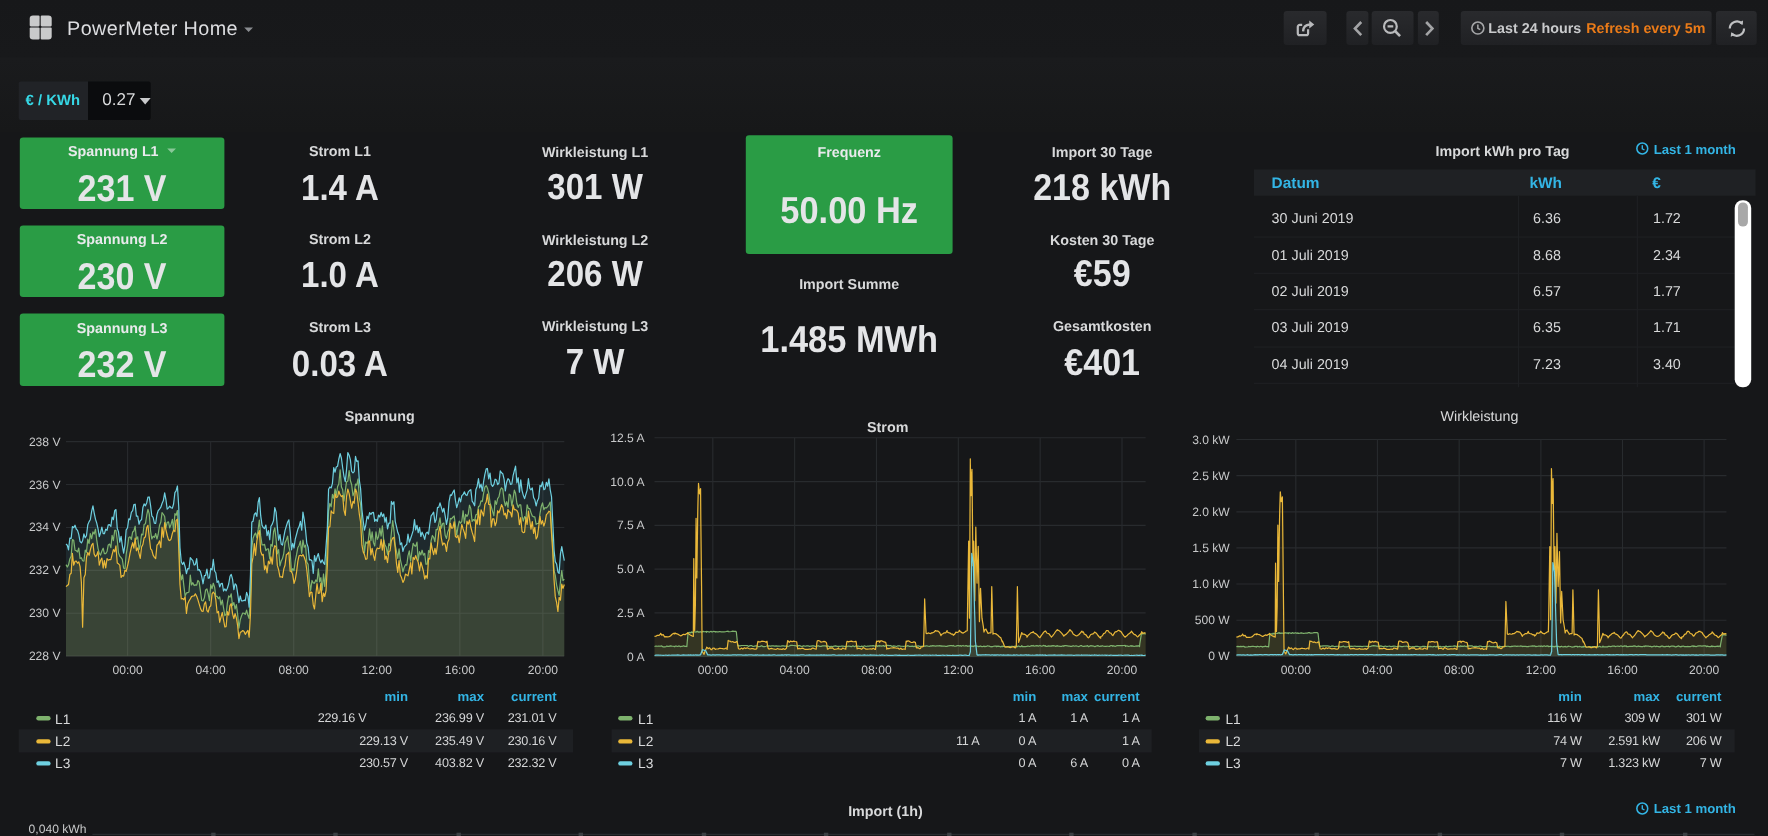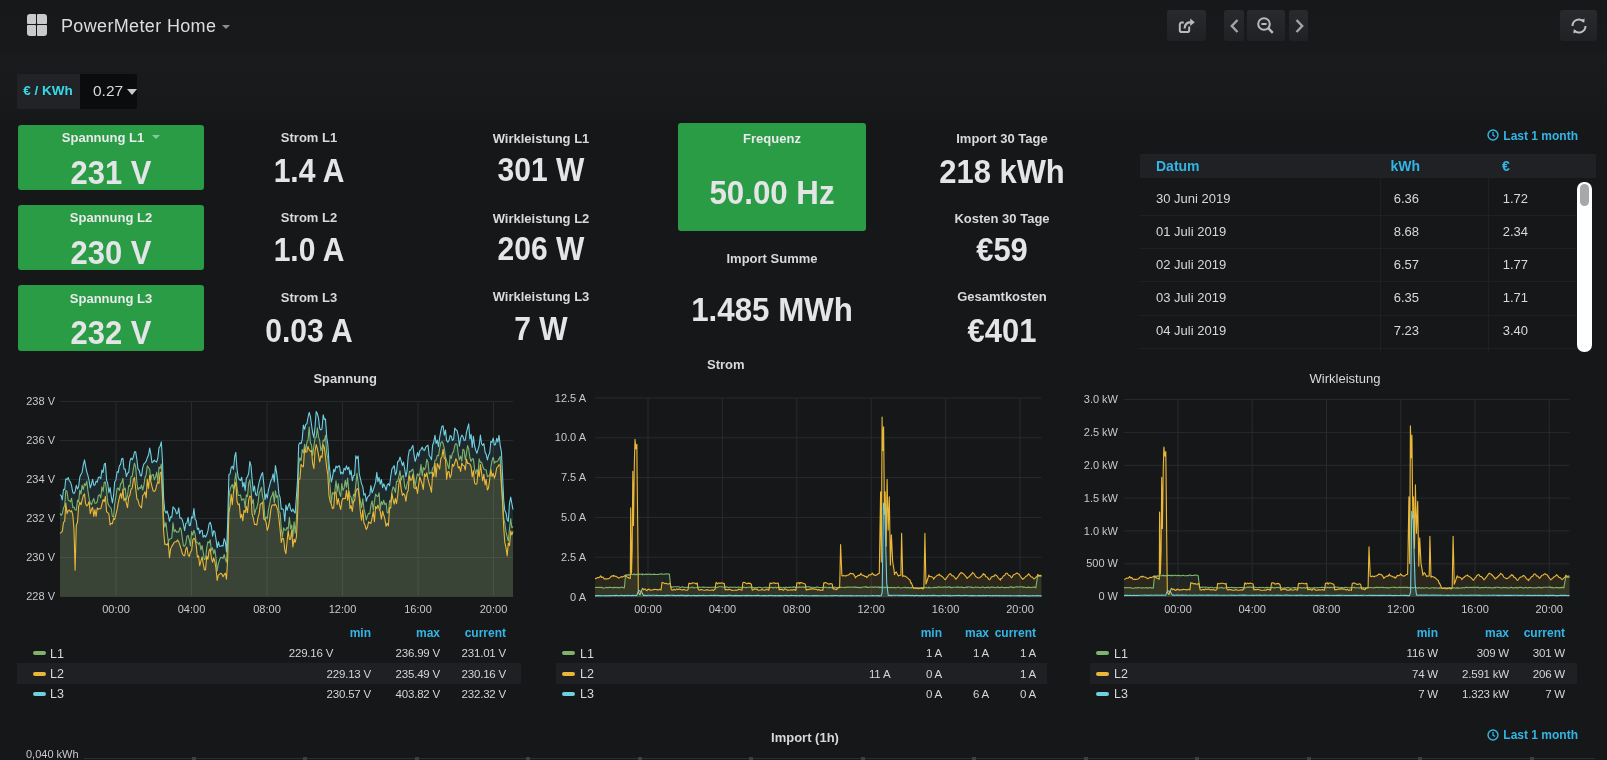--- a/index.html
+++ b/index.html
@@ -33,20 +33,28 @@
       <svg width="22" height="21" viewBox="0 0 22 21" style="position:absolute;left:8px;top:5px">
         <circle cx="9" cy="9" r="5.8" stroke="#b9babc" stroke-width="2" fill="none"></circle>
         <line x1="6.4" y1="9" x2="11.6" y2="9" stroke="#b9babc" stroke-width="2"></line>
         <line x1="13.2" y1="13.2" x2="17.8" y2="17.8" stroke="#b9babc" stroke-width="2.4"></line>
       </svg>
     </div>
 <div class="navbtn" style="left:1288.5px;top:10px;width:19px;height:31px">
       <svg width="9" height="14" viewBox="0 0 9 14" style="position:absolute;left:6px;top:9px">
         <path d="M1.5 1 L7.2 7 L1.5 13" stroke="#a3a4a6" stroke-width="2.4" fill="none"></path>
       </svg>
+    </div>
+<div class="navbtn" style="left:1328px;top:10px;width:228px;height:31px">
+      <svg width="13" height="13" viewBox="0 0 15 15" style="position:absolute;left:9px;top:9px">
+        <circle cx="7.5" cy="7.5" r="6.3" stroke="#a5a6a8" stroke-width="1.7" fill="none"></circle>
+        <path d="M7.5 3.8 V7.8 L10 9.2" stroke="#a5a6a8" stroke-width="1.6" fill="none"></path>
+      </svg>
+      <span style="position:absolute;left:25px;top:7.5px;font-size:13px;font-weight:700;color:#c9cacc;white-space:nowrap">Last 24 hours</span>
+      <span style="position:absolute;left:114px;top:7.5px;font-size:13px;font-weight:700;color:#eb7b18;white-space:nowrap">Refresh every 5m</span>
     </div>
 <div class="navbtn" style="left:1560px;top:10px;width:37px;height:31px">
       <svg width="18" height="18" viewBox="0 0 18 18" style="position:absolute;left:10px;top:7px">
         <path d="M15.5 9 a6.5 6.5 0 0 1 -11.3 4.4" stroke="#bfc0c2" stroke-width="2" fill="none"></path>
         <path d="M2.5 9 a6.5 6.5 0 0 1 11.3 -4.4" stroke="#bfc0c2" stroke-width="2" fill="none"></path>
         <path d="M14.6 1.6 l-0.4 4.1 -3.6 -2.2 z" fill="#bfc0c2"></path>
         <path d="M3.4 16.4 l0.4 -4.1 3.6 2.2 z" fill="#bfc0c2"></path>
       </svg>
     </div>
 <div style="position:absolute;left:17px;top:74px;width:63px;height:35px;background:#212327;border-radius:2px 0 0 2px"></div>
@@ -79,20 +87,21 @@
 <div style="position:absolute;left:431px;top:288.4px;width:220px;text-align:center;font-size:13px;font-weight:700;color:#d8d9da;line-height:18px;white-space:nowrap">Wirkleistung L3</div>
 <div style="position:absolute;left:411px;top:306.2px;width:260px;transform:scaleX(0.91);text-align:center;font-size:33px;font-weight:700;color:#e4e5e7;line-height:46px;white-space:nowrap">7 W</div>
 <div style="position:absolute;left:892px;top:130.2px;width:220px;text-align:center;font-size:13px;font-weight:700;color:#d8d9da;line-height:18px;white-space:nowrap">Import 30 Tage</div>
 <div style="position:absolute;left:872px;top:146.5px;width:260px;transform:scaleX(0.91);text-align:center;font-size:34px;font-weight:700;color:#e4e5e7;line-height:48px;white-space:nowrap">218 kWh</div>
 <div style="position:absolute;left:892px;top:209.5px;width:220px;text-align:center;font-size:13px;font-weight:700;color:#d8d9da;line-height:18px;white-space:nowrap">Kosten 30 Tage</div>
 <div style="position:absolute;left:872px;top:224.9px;width:260px;transform:scaleX(0.91);text-align:center;font-size:34px;font-weight:700;color:#e4e5e7;line-height:48px;white-space:nowrap">€59</div>
 <div style="position:absolute;left:892px;top:288.4px;width:220px;text-align:center;font-size:13px;font-weight:700;color:#d8d9da;line-height:18px;white-space:nowrap">Gesamtkosten</div>
 <div style="position:absolute;left:872px;top:305.5px;width:260px;transform:scaleX(0.91);text-align:center;font-size:34px;font-weight:700;color:#e4e5e7;line-height:48px;white-space:nowrap">€401</div>
 <div style="position:absolute;left:662px;top:249.9px;width:220px;text-align:center;font-size:13px;font-weight:700;color:#d8d9da;line-height:18px;white-space:nowrap">Import Summe</div>
 <div style="position:absolute;left:632px;top:284.9px;width:280px;transform:scaleX(0.92);text-align:center;font-size:34px;font-weight:700;color:#e4e5e7;line-height:48px;white-space:nowrap">1.485 MWh</div>
+<div style="position:absolute;left:1216px;top:129.1px;width:300px;text-align:center;font-size:13px;font-weight:700;color:#d8d9da;line-height:18px;white-space:nowrap">Import kWh pro Tag</div>
 <div style="position:absolute;left:1418px;top:127.6px;width:160px;text-align:right;font-size:12px;font-weight:700;color:#33b5e5;line-height:17px;white-space:nowrap"><svg width="12" height="12" viewBox="0 0 15 15" style="vertical-align:-1.5px;margin-right:4px">
         <circle cx="7.5" cy="7.5" r="6.2" stroke="#33b5e5" stroke-width="1.8" fill="none"></circle>
         <path d="M7.5 3.8 V7.8 L10 9.2" stroke="#33b5e5" stroke-width="1.6" fill="none"></path>
       </svg>Last 1 month</div>
 <div style="position:absolute;left:1140px;top:154px;width:456px;height:24px;background:#1f2124"></div>
 <div style="position:absolute;left:1156px;top:156.2px;font-size:14px;font-weight:700;color:#33b5e5;line-height:20px;white-space:nowrap">Datum</div>
 <div style="position:absolute;left:1290px;top:156.2px;width:130px;text-align:right;font-size:14px;font-weight:700;color:#33b5e5;line-height:20px;white-space:nowrap">kWh</div>
 <div style="position:absolute;left:1502px;top:156.2px;font-size:14px;font-weight:700;color:#33b5e5;line-height:20px;white-space:nowrap">€</div>
 <div style="position:absolute;left:1156px;top:189.9px;font-size:13px;font-weight:400;color:#d8d9da;line-height:18px;white-space:nowrap">30 Juni 2019</div>
 <div style="position:absolute;left:1289px;top:189.9px;width:130px;text-align:right;font-size:13px;font-weight:400;color:#d8d9da;line-height:18px;white-space:nowrap">6.36</div>
@@ -210,21 +219,21 @@
       <line x1="479.2" y1="34.6" x2="479.2" y2="231.6" stroke="#282b2e" stroke-width="1"></line>
       <text x="479.2" y="248" text-anchor="middle" font-size="11" fill="#c8c9ca">20:00</text>
       <polygon points="54.0,231.6 54.0,222.9 55.3,222.6 56.6,222.8 57.9,222.6 59.3,222.8 59.6,222.7 60.6,222.6 61.9,223.3 63.2,223.2 64.5,223.1 65.1,222.6 65.8,222.9 67.1,222.9 68.5,222.5 69.8,222.7 71.1,222.8 72.4,223.2 72.6,222.7 73.7,222.7 75.0,223.0 76.3,222.5 77.7,223.2 78.1,222.8 79.0,222.9 80.3,222.4 81.6,222.9 82.9,222.8 83.3,223.1 83.7,218.8 84.2,213.8 84.4,211.4 85.5,211.1 86.9,211.5 87.4,210.6 88.2,211.4 88.9,210.8 89.3,210.6 89.5,210.5 89.6,210.6 90.4,210.7 90.8,210.7 91.1,210.7 91.7,210.9 92.1,210.5 92.4,210.2 93.0,210.4 93.2,210.2 93.4,210.9 93.9,210.6 94.7,210.9 94.8,210.6 95.8,210.5 96.1,210.7 96.7,210.9 97.3,210.8 97.4,210.3 97.6,210.4 98.7,210.3 98.9,210.4 100.0,210.5 100.4,210.4 101.3,211.0 101.3,210.3 102.3,210.3 102.6,210.4 103.9,210.8 105.3,210.1 106.0,210.7 106.6,210.6 107.9,210.2 109.2,210.8 109.7,210.3 110.5,210.8 111.8,210.6 113.1,210.3 114.5,210.7 115.8,210.7 117.1,210.6 118.4,210.6 119.7,210.1 119.9,210.2 120.8,210.1 121.0,210.6 122.3,210.5 123.7,210.4 125.0,210.0 126.3,210.2 127.6,210.2 128.2,210.7 128.9,216.8 129.2,218.9 129.5,222.1 130.1,222.7 130.2,222.3 131.5,222.4 132.8,222.1 134.2,222.2 135.5,222.1 136.8,222.2 138.1,222.3 139.4,223.0 140.7,222.2 142.0,222.3 143.4,222.9 144.7,222.7 146.0,222.5 146.8,222.5 147.3,222.4 147.7,223.1 148.6,223.0 149.9,222.9 151.2,222.3 152.6,223.1 153.9,223.1 155.2,222.8 156.1,222.5 156.5,222.3 157.0,222.9 157.8,222.4 159.1,222.6 160.4,222.5 161.8,222.4 163.1,222.7 164.4,222.5 165.7,222.6 167.0,222.7 168.3,222.8 169.6,222.5 171.0,222.5 172.3,222.6 173.6,222.6 173.7,222.5 174.7,222.9 174.9,222.9 176.2,222.6 177.5,222.1 178.8,222.0 180.2,222.1 181.5,222.3 182.8,222.6 183.0,222.4 183.9,222.9 184.1,222.3 185.4,222.2 186.7,222.7 188.0,222.8 189.4,222.3 190.7,222.8 192.0,222.5 193.3,222.4 194.6,222.9 195.9,222.6 197.2,222.4 198.6,222.5 199.9,223.0 200.6,222.9 201.2,222.4 201.6,222.8 202.5,222.3 203.8,222.9 205.1,222.9 206.4,222.5 207.8,222.5 209.1,222.4 209.9,223.1 210.4,222.5 210.9,222.7 211.7,222.7 213.0,223.2 214.3,222.9 215.6,223.1 217.0,222.6 218.3,222.5 219.6,222.9 220.9,223.0 221.1,223.0 222.2,223.0 223.5,222.6 224.8,222.6 226.2,222.9 227.5,223.1 227.6,223.0 228.5,223.0 228.8,222.8 230.1,222.6 231.4,222.9 232.7,223.1 234.0,222.5 235.4,223.2 236.7,222.4 236.8,222.9 237.8,222.6 238.0,222.9 239.3,222.6 240.6,223.2 241.9,222.7 243.2,223.1 244.6,222.4 245.9,223.0 247.2,222.6 248.5,222.7 249.8,222.5 251.1,222.4 252.4,222.2 253.8,222.6 254.5,222.9 255.1,222.5 255.4,222.2 256.4,222.9 257.7,222.1 258.2,222.8 259.0,222.4 260.3,222.6 261.6,222.2 263.0,222.9 263.8,222.2 264.3,222.6 264.7,222.1 265.6,222.1 266.9,222.2 268.2,222.1 269.5,222.9 270.8,222.5 272.2,222.6 273.5,222.9 274.8,222.4 276.1,222.4 277.4,222.8 278.7,222.8 280.0,222.9 281.3,222.6 281.4,222.8 282.3,222.8 282.7,222.7 284.0,222.3 285.3,222.9 286.6,222.8 287.9,222.7 289.2,223.1 290.5,222.6 290.7,223.0 291.6,222.9 291.9,222.9 293.2,222.4 294.5,222.9 295.3,222.9 295.8,222.9 297.1,222.7 298.1,222.4 298.4,222.7 299.0,222.7 299.7,222.7 300.3,222.5 301.1,222.5 302.4,222.8 303.7,222.9 304.6,222.4 305.0,222.7 306.3,222.3 307.6,222.4 308.9,222.6 310.2,222.4 310.3,222.5 311.6,222.4 312.9,222.2 313.9,222.8 314.2,222.5 315.5,222.7 316.8,222.6 318.1,222.9 319.4,222.9 319.5,222.7 320.8,222.5 322.1,222.3 323.4,222.2 324.7,222.4 325.0,222.1 326.0,222.8 327.3,222.7 328.7,222.3 330.0,222.4 330.6,222.6 331.3,222.2 332.4,222.8 332.6,222.6 333.9,222.1 334.3,222.4 335.2,222.6 336.5,222.2 337.6,222.4 337.9,222.9 338.9,222.7 339.2,222.4 339.5,222.6 339.7,222.7 340.4,222.4 340.5,222.4 340.6,222.5 341.2,222.6 341.7,222.9 341.8,222.8 341.9,222.6 342.8,223.0 343.1,222.7 343.2,223.0 343.6,222.9 344.4,222.4 344.5,222.2 345.1,222.6 345.4,222.7 345.7,222.5 346.5,222.7 347.1,222.7 347.7,223.1 348.4,222.9 348.8,223.0 349.7,222.5 349.7,222.7 351.0,223.1 352.3,222.9 352.9,222.6 353.6,223.1 354.7,223.0 354.9,222.9 356.3,222.4 356.6,222.5 357.6,222.7 358.9,223.2 359.2,223.3 359.9,223.1 360.2,223.0 361.0,223.1 361.5,222.7 362.8,222.7 364.0,222.6 364.1,223.2 365.5,222.7 366.8,222.9 367.7,223.0 368.1,223.4 369.4,222.6 369.6,223.2 370.7,222.8 371.4,222.9 372.0,223.0 373.3,223.2 374.7,223.1 376.0,222.9 377.0,223.3 377.3,222.9 378.6,222.9 379.9,223.1 381.2,222.7 382.2,223.0 382.5,222.9 383.1,223.1 383.9,222.6 384.2,222.6 385.2,223.1 386.5,223.2 387.2,222.3 387.8,223.1 389.1,223.1 390.4,223.0 391.7,223.0 391.8,222.6 393.1,222.7 394.4,222.9 395.7,222.3 397.0,222.4 397.4,222.2 398.3,222.8 399.6,222.5 400.9,222.4 402.3,222.7 403.0,222.3 403.6,222.1 404.9,222.8 406.2,222.4 406.7,222.1 407.5,222.4 408.5,222.2 408.8,222.9 410.1,222.9 411.5,222.5 412.8,222.6 414.1,222.5 414.1,222.7 415.4,222.2 416.7,222.4 418.0,222.9 419.3,222.2 419.7,222.6 420.7,222.7 422.0,222.9 423.3,222.9 424.6,222.3 425.2,222.9 425.9,222.2 427.2,222.3 428.5,222.4 429.8,222.7 430.8,222.6 431.2,223.0 432.5,222.9 433.8,222.3 435.1,222.8 436.4,222.4 436.4,222.5 437.7,222.8 439.0,223.1 440.4,222.4 441.7,222.3 442.0,222.8 443.0,222.9 443.8,223.0 444.3,222.6 445.6,222.7 446.9,222.4 447.5,223.1 448.2,222.8 449.6,222.3 450.9,222.4 452.2,222.6 453.1,223.1 453.5,223.0 454.8,222.6 456.1,222.2 457.4,223.0 458.7,222.6 458.8,222.8 460.1,222.3 461.4,222.8 462.7,222.8 464.0,222.9 464.2,222.7 465.3,222.8 466.6,222.9 468.0,222.3 469.3,222.2 469.8,222.8 470.6,222.4 471.9,222.9 473.2,222.3 474.5,222.2 475.4,222.2 475.8,222.2 477.2,222.3 478.5,222.2 479.8,222.1 480.9,222.1 481.1,222.8 482.4,222.4 483.7,222.9 485.0,222.8 486.4,222.2 486.5,222.8 487.7,222.5 489.0,222.9 490.3,222.6 491.6,222.4 492.1,222.8 492.9,222.3 493.9,223.0 494.2,220.6 495.6,213.2 495.8,211.9 496.9,212.3 498.2,212.0 499.5,212.6 499.5,231.6" fill="#7eb26d" fill-opacity="0.1" stroke="none"></polygon>
       <polygon points="54.0,231.6 54.0,214.2 55.3,214.0 56.6,213.1 57.9,213.3 59.3,212.2 59.6,211.4 60.6,213.0 61.9,212.6 63.2,214.5 64.5,214.3 65.1,214.4 65.8,214.4 67.1,214.3 68.5,213.8 69.8,212.4 71.1,211.4 72.4,212.0 72.6,211.1 73.7,211.8 75.0,212.0 76.3,212.8 77.7,213.6 78.1,213.6 79.0,213.0 80.3,212.2 81.6,212.6 82.9,211.8 83.3,211.7 83.7,211.4 84.2,210.9 84.4,211.5 85.5,212.2 86.9,213.2 87.4,213.2 88.2,213.9 88.9,213.5 89.3,214.2 89.5,160.5 89.6,147.0 90.4,209.1 90.8,196.3 91.1,186.3 91.7,112.3 92.1,141.9 92.4,163.6 93.0,121.7 93.2,107.8 93.4,98.8 93.9,82.1 94.7,90.2 94.8,91.1 95.8,86.6 96.1,112.8 96.7,171.2 97.3,226.7 97.4,227.5 97.6,227.5 98.7,229.3 98.9,229.5 100.0,226.3 100.4,225.6 101.3,223.8 101.3,223.3 102.3,224.1 102.6,224.8 103.9,224.0 105.3,225.4 106.0,225.5 106.6,224.5 107.9,224.1 109.2,225.3 109.7,224.9 110.5,224.9 111.8,224.9 113.1,224.3 114.5,224.5 115.8,224.6 117.1,225.0 118.4,224.3 119.7,224.0 119.9,225.2 120.8,217.6 121.0,217.9 122.3,218.1 123.7,218.9 125.0,218.6 126.3,219.3 127.6,219.2 128.2,218.6 128.9,218.6 129.2,219.7 129.5,221.3 130.1,224.5 130.2,224.8 131.5,225.1 132.8,224.2 134.2,225.0 135.5,223.9 136.8,224.6 138.1,223.9 139.4,224.5 140.7,224.9 142.0,224.6 143.4,224.7 144.7,225.1 146.0,225.1 146.8,224.6 147.3,220.7 147.7,218.3 148.6,218.8 149.9,218.8 151.2,218.2 152.6,218.3 153.9,218.5 155.2,219.1 156.1,218.3 156.5,222.0 157.0,224.3 157.8,225.0 159.1,224.6 160.4,224.5 161.8,224.9 163.1,225.2 164.4,225.2 165.7,224.5 167.0,225.1 168.3,225.2 169.6,225.2 171.0,224.7 172.3,225.3 173.6,224.3 173.7,224.3 174.7,218.5 174.9,217.7 176.2,219.1 177.5,218.1 178.8,218.7 180.2,218.1 181.5,218.5 182.8,218.7 183.0,218.9 183.9,224.9 184.1,224.8 185.4,224.5 186.7,224.8 188.0,224.2 189.4,224.7 190.7,225.3 192.0,225.3 193.3,225.3 194.6,225.0 195.9,225.3 197.2,224.1 198.6,224.5 199.9,224.9 200.6,225.1 201.2,220.3 201.6,218.1 202.5,217.7 203.8,218.0 205.1,219.1 206.4,218.7 207.8,218.4 209.1,218.8 209.9,219.5 210.4,221.5 210.9,225.1 211.7,224.9 213.0,224.0 214.3,224.2 215.6,224.0 217.0,225.3 218.3,225.1 219.6,225.0 220.9,224.0 221.1,224.8 222.2,225.0 223.5,225.2 224.8,224.1 226.2,224.8 227.5,225.2 227.6,224.5 228.5,218.6 228.8,218.3 230.1,218.8 231.4,218.3 232.7,218.2 234.0,218.7 235.4,218.6 236.7,218.4 236.8,218.5 237.8,224.9 238.0,224.5 239.3,224.3 240.6,224.5 241.9,225.3 243.2,223.8 244.6,224.3 245.9,225.2 247.2,225.1 248.5,224.9 249.8,224.8 251.1,225.0 252.4,224.4 253.8,225.3 254.5,225.3 255.1,220.6 255.4,218.2 256.4,218.3 257.7,217.9 258.2,219.2 259.0,218.0 260.3,218.0 261.6,218.6 263.0,219.0 263.8,219.3 264.3,221.4 264.7,225.0 265.6,224.5 266.9,224.6 268.2,224.1 269.5,224.1 270.8,223.8 272.2,223.9 273.5,224.3 274.8,224.1 276.1,225.1 277.4,224.3 278.7,225.4 280.0,225.0 281.3,224.7 281.4,225.4 282.3,218.2 282.7,218.6 284.0,217.8 285.3,218.4 286.6,219.2 287.9,219.4 289.2,218.8 290.5,219.3 290.7,219.4 291.6,223.8 291.9,224.0 293.2,223.8 294.5,224.7 295.3,224.5 295.8,223.1 297.1,223.1 298.1,222.7 298.4,208.3 299.0,181.8 299.7,198.1 300.3,211.3 301.1,211.7 302.4,211.1 303.7,211.6 304.6,211.6 305.0,211.0 306.3,211.0 307.6,210.3 308.9,209.0 310.2,209.6 310.3,209.3 311.6,209.7 312.9,211.3 313.9,213.5 314.2,212.5 315.5,211.9 316.8,211.0 318.1,211.1 319.4,209.0 319.5,210.3 320.8,210.9 322.1,211.2 323.4,212.1 324.7,212.0 325.0,213.2 326.0,212.5 327.3,210.4 328.7,210.7 330.0,210.1 330.6,208.8 331.3,209.8 332.4,210.7 332.6,210.7 333.9,211.3 334.3,211.0 335.2,210.4 336.5,209.5 337.6,209.3 337.9,195.7 338.9,131.9 339.2,153.2 339.5,181.8 339.7,198.4 340.4,60.9 340.5,63.8 340.6,68.9 341.2,92.6 341.7,75.7 341.8,73.2 341.9,70.0 342.8,153.1 343.1,145.0 343.2,142.5 343.6,131.9 344.4,179.2 344.5,183.3 345.1,145.2 345.4,119.8 345.7,133.4 346.5,168.2 347.1,153.6 347.7,136.4 348.4,178.0 348.8,201.3 349.7,173.2 349.7,172.7 351.0,198.4 352.3,205.9 352.9,210.4 353.6,208.3 354.7,207.8 354.9,208.6 356.3,210.8 356.6,211.6 357.6,211.1 358.9,211.0 359.2,210.9 359.9,171.2 360.2,181.8 361.0,212.3 361.5,211.4 362.8,211.7 364.0,212.0 364.1,212.3 365.5,213.1 366.8,214.4 367.7,215.1 368.1,215.2 369.4,218.8 369.6,218.1 370.7,220.7 371.4,222.6 372.0,223.4 373.3,223.2 374.7,222.9 376.0,223.7 377.0,223.8 377.3,223.6 378.6,223.3 379.9,222.9 381.2,224.0 382.2,222.6 382.5,203.7 383.1,171.2 383.9,203.6 384.2,219.3 385.2,216.9 386.5,212.9 387.2,210.7 387.8,212.2 389.1,212.1 390.4,212.7 391.7,213.8 391.8,214.8 393.1,213.0 394.4,212.0 395.7,210.8 397.0,210.6 397.4,209.9 398.3,211.1 399.6,211.7 400.9,212.6 402.3,214.1 403.0,215.0 403.6,215.1 404.9,213.2 406.2,211.8 406.7,210.7 407.5,210.1 408.5,209.4 408.8,209.5 410.1,211.4 411.5,211.6 412.8,213.1 414.1,214.8 414.1,214.6 415.4,213.3 416.7,211.6 418.0,209.7 419.3,208.2 419.7,208.8 420.7,208.9 422.0,210.0 423.3,211.3 424.6,212.8 425.2,214.0 425.9,213.2 427.2,212.3 428.5,211.0 429.8,209.7 430.8,208.2 431.2,208.9 432.5,209.7 433.8,212.1 435.1,212.9 436.4,213.6 436.4,213.6 437.7,213.4 439.0,212.4 440.4,211.0 441.7,209.5 442.0,210.4 443.0,210.2 443.8,212.2 444.3,212.2 445.6,213.0 446.9,214.9 447.5,215.4 448.2,214.8 449.6,212.8 450.9,212.0 452.2,211.8 453.1,210.5 453.5,210.5 454.8,211.3 456.1,213.1 457.4,214.6 458.7,215.6 458.8,214.2 460.1,213.7 461.4,211.7 462.7,211.2 464.0,209.0 464.2,209.0 465.3,209.0 466.6,210.9 468.0,211.2 469.3,213.1 469.8,213.3 470.6,212.1 471.9,210.3 473.2,210.0 474.5,208.9 475.4,208.9 475.8,209.3 477.2,209.9 478.5,211.9 479.8,213.6 480.9,214.8 481.1,214.4 482.4,213.5 483.7,212.1 485.0,211.4 486.4,210.2 486.5,209.5 487.7,210.9 489.0,212.4 490.3,212.7 491.6,214.1 492.1,214.6 492.9,214.0 493.9,212.9 494.2,212.8 495.6,211.4 495.8,210.1 496.9,211.5 498.2,211.0 499.5,211.2 499.5,231.6" fill="#eab839" fill-opacity="0.1" stroke="none"></polygon>
       <polygon points="54.0,231.6 54.0,230.6 55.3,230.4 56.6,230.3 57.9,230.4 59.3,230.5 59.6,230.4 60.6,230.4 61.9,230.5 63.2,230.4 64.5,230.2 65.1,230.5 65.8,230.5 67.1,230.4 68.5,230.5 69.8,230.3 71.1,230.2 72.4,230.3 72.6,230.2 73.7,230.3 75.0,230.1 76.3,230.2 77.7,230.4 78.1,230.4 79.0,230.2 80.3,230.1 81.6,230.2 82.9,230.3 83.3,230.3 83.7,230.3 84.2,230.3 84.4,230.1 85.5,230.2 86.9,230.1 87.4,230.3 88.2,230.2 88.9,230.2 89.3,230.2 89.5,230.1 89.6,230.2 90.4,230.3 90.8,230.3 91.1,230.1 91.7,230.0 92.1,230.3 92.4,230.2 93.0,230.2 93.2,230.1 93.4,230.2 93.9,230.3 94.7,230.2 94.8,230.2 95.8,230.1 96.1,229.4 96.7,227.8 97.3,226.7 97.4,226.4 97.6,225.8 98.7,226.1 98.9,226.2 100.0,226.4 100.4,226.5 101.3,228.3 101.3,228.3 102.3,230.1 102.6,230.1 103.9,230.1 105.3,230.3 106.0,230.3 106.6,230.1 107.9,230.1 109.2,230.3 109.7,230.2 110.5,230.0 111.8,230.1 113.1,230.1 114.5,230.3 115.8,230.0 117.1,230.3 118.4,230.2 119.7,230.3 119.9,230.2 120.8,230.0 121.0,230.3 122.3,230.2 123.7,230.3 125.0,230.1 126.3,230.2 127.6,230.2 128.2,230.2 128.9,230.1 129.2,230.0 129.5,230.1 130.1,230.0 130.2,230.0 131.5,230.2 132.8,230.0 134.2,230.3 135.5,230.2 136.8,230.0 138.1,230.4 139.4,230.0 140.7,230.2 142.0,230.1 143.4,230.3 144.7,230.3 146.0,230.1 146.8,230.3 147.3,230.1 147.7,230.2 148.6,230.3 149.9,230.3 151.2,230.3 152.6,230.2 153.9,230.4 155.2,230.2 156.1,230.3 156.5,230.3 157.0,230.3 157.8,230.2 159.1,230.2 160.4,230.3 161.8,230.1 163.1,230.2 164.4,230.4 165.7,230.2 167.0,230.2 168.3,230.2 169.6,230.1 171.0,230.3 172.3,230.1 173.6,230.1 173.7,230.4 174.7,230.1 174.9,230.1 176.2,230.2 177.5,230.2 178.8,230.3 180.2,230.3 181.5,230.2 182.8,230.4 183.0,230.2 183.9,230.4 184.1,230.2 185.4,230.3 186.7,230.1 188.0,230.2 189.4,230.1 190.7,230.4 192.0,230.2 193.3,230.3 194.6,230.1 195.9,230.3 197.2,230.3 198.6,230.3 199.9,230.2 200.6,230.4 201.2,230.1 201.6,230.3 202.5,230.2 203.8,230.3 205.1,230.2 206.4,230.4 207.8,230.1 209.1,230.3 209.9,230.4 210.4,230.2 210.9,230.4 211.7,230.3 213.0,230.2 214.3,230.3 215.6,230.1 217.0,230.1 218.3,230.3 219.6,230.4 220.9,230.2 221.1,230.3 222.2,230.3 223.5,230.3 224.8,230.3 226.2,230.4 227.5,230.2 227.6,230.4 228.5,230.2 228.8,230.2 230.1,230.1 231.4,230.4 232.7,230.2 234.0,230.3 235.4,230.5 236.7,230.3 236.8,230.2 237.8,230.5 238.0,230.3 239.3,230.3 240.6,230.3 241.9,230.4 243.2,230.2 244.6,230.2 245.9,230.5 247.2,230.2 248.5,230.4 249.8,230.2 251.1,230.2 252.4,230.2 253.8,230.3 254.5,230.5 255.1,230.2 255.4,230.5 256.4,230.4 257.7,230.4 258.2,230.2 259.0,230.5 260.3,230.2 261.6,230.3 263.0,230.5 263.8,230.4 264.3,230.3 264.7,230.3 265.6,230.5 266.9,230.4 268.2,230.4 269.5,230.4 270.8,230.4 272.2,230.3 273.5,230.3 274.8,230.5 276.1,230.3 277.4,230.5 278.7,230.4 280.0,230.5 281.3,230.4 281.4,230.5 282.3,230.4 282.7,230.5 284.0,230.2 285.3,230.4 286.6,230.4 287.9,230.4 289.2,230.5 290.5,230.4 290.7,230.5 291.6,230.3 291.9,230.4 293.2,230.2 294.5,230.2 295.3,230.2 295.8,230.3 297.1,230.5 298.1,230.4 298.4,230.4 299.0,230.3 299.7,230.2 300.3,230.4 301.1,230.3 302.4,230.4 303.7,230.3 304.6,230.5 305.0,230.4 306.3,230.3 307.6,230.5 308.9,230.4 310.2,230.4 310.3,230.6 311.6,230.4 312.9,230.4 313.9,230.4 314.2,230.4 315.5,230.3 316.8,230.5 318.1,230.4 319.4,230.3 319.5,230.4 320.8,230.4 322.1,230.5 323.4,230.6 324.7,230.4 325.0,230.5 326.0,230.4 327.3,230.5 328.7,230.5 330.0,230.5 330.6,230.4 331.3,230.3 332.4,230.3 332.6,230.5 333.9,230.4 334.3,230.4 335.2,230.3 336.5,230.4 337.6,230.6 337.9,230.6 338.9,230.6 339.2,230.4 339.5,230.6 339.7,230.0 340.4,227.7 340.5,227.4 340.6,227.3 341.2,186.8 341.7,146.4 341.8,146.8 341.9,147.4 342.8,152.9 343.1,154.5 343.2,155.0 343.6,167.7 344.4,197.0 344.5,199.5 345.1,218.6 345.4,221.5 345.7,223.9 346.5,230.0 347.1,230.3 347.7,230.1 348.4,230.2 348.8,230.2 349.7,230.1 349.7,230.3 351.0,230.1 352.3,230.1 352.9,230.2 353.6,230.1 354.7,230.0 354.9,230.1 356.3,230.1 356.6,230.1 357.6,230.1 358.9,230.3 359.2,230.2 359.9,230.2 360.2,230.1 361.0,230.1 361.5,230.3 362.8,230.0 364.0,230.3 364.1,230.1 365.5,230.1 366.8,230.3 367.7,230.1 368.1,230.2 369.4,230.2 369.6,230.4 370.7,230.1 371.4,230.3 372.0,230.3 373.3,230.3 374.7,230.2 376.0,230.3 377.0,230.4 377.3,230.3 378.6,230.4 379.9,230.2 381.2,230.3 382.2,230.2 382.5,230.1 383.1,230.3 383.9,230.3 384.2,230.4 385.2,230.3 386.5,230.2 387.2,230.3 387.8,230.3 389.1,230.3 390.4,230.1 391.7,230.1 391.8,230.4 393.1,230.2 394.4,230.3 395.7,230.4 397.0,230.2 397.4,230.3 398.3,230.4 399.6,230.2 400.9,230.1 402.3,230.3 403.0,230.3 403.6,230.1 404.9,230.3 406.2,230.1 406.7,230.4 407.5,230.3 408.5,230.1 408.8,230.4 410.1,230.4 411.5,230.2 412.8,230.2 414.1,230.2 414.1,230.3 415.4,230.3 416.7,230.2 418.0,230.2 419.3,230.4 419.7,230.3 420.7,230.2 422.0,230.2 423.3,230.1 424.6,230.2 425.2,230.2 425.9,230.2 427.2,230.4 428.5,230.3 429.8,230.4 430.8,230.4 431.2,230.3 432.5,230.3 433.8,230.4 435.1,230.4 436.4,230.3 436.4,230.4 437.7,230.3 439.0,230.4 440.4,230.4 441.7,230.2 442.0,230.4 443.0,230.3 443.8,230.3 444.3,230.4 445.6,230.2 446.9,230.3 447.5,230.4 448.2,230.2 449.6,230.5 450.9,230.3 452.2,230.4 453.1,230.2 453.5,230.2 454.8,230.3 456.1,230.5 457.4,230.3 458.7,230.4 458.8,230.5 460.1,230.3 461.4,230.5 462.7,230.3 464.0,230.5 464.2,230.4 465.3,230.4 466.6,230.5 468.0,230.3 469.3,230.4 469.8,230.4 470.6,230.5 471.9,230.4 473.2,230.5 474.5,230.5 475.4,230.2 475.8,230.4 477.2,230.4 478.5,230.6 479.8,230.4 480.9,230.3 481.1,230.4 482.4,230.3 483.7,230.4 485.0,230.5 486.4,230.6 486.5,230.5 487.7,230.6 489.0,230.5 490.3,230.4 491.6,230.3 492.1,230.4 492.9,230.4 493.9,230.5 494.2,230.3 495.6,230.4 495.8,230.3 496.9,230.5 498.2,230.6 499.5,230.3 499.5,231.6" fill="#6ed0e0" fill-opacity="0.1" stroke="none"></polygon>
       <polyline points="54.0,222.9 55.3,222.6 56.6,222.8 57.9,222.6 59.3,222.8 59.6,222.7 60.6,222.6 61.9,223.3 63.2,223.2 64.5,223.1 65.1,222.6 65.8,222.9 67.1,222.9 68.5,222.5 69.8,222.7 71.1,222.8 72.4,223.2 72.6,222.7 73.7,222.7 75.0,223.0 76.3,222.5 77.7,223.2 78.1,222.8 79.0,222.9 80.3,222.4 81.6,222.9 82.9,222.8 83.3,223.1 83.7,218.8 84.2,213.8 84.4,211.4 85.5,211.1 86.9,211.5 87.4,210.6 88.2,211.4 88.9,210.8 89.3,210.6 89.5,210.5 89.6,210.6 90.4,210.7 90.8,210.7 91.1,210.7 91.7,210.9 92.1,210.5 92.4,210.2 93.0,210.4 93.2,210.2 93.4,210.9 93.9,210.6 94.7,210.9 94.8,210.6 95.8,210.5 96.1,210.7 96.7,210.9 97.3,210.8 97.4,210.3 97.6,210.4 98.7,210.3 98.9,210.4 100.0,210.5 100.4,210.4 101.3,211.0 101.3,210.3 102.3,210.3 102.6,210.4 103.9,210.8 105.3,210.1 106.0,210.7 106.6,210.6 107.9,210.2 109.2,210.8 109.7,210.3 110.5,210.8 111.8,210.6 113.1,210.3 114.5,210.7 115.8,210.7 117.1,210.6 118.4,210.6 119.7,210.1 119.9,210.2 120.8,210.1 121.0,210.6 122.3,210.5 123.7,210.4 125.0,210.0 126.3,210.2 127.6,210.2 128.2,210.7 128.9,216.8 129.2,218.9 129.5,222.1 130.1,222.7 130.2,222.3 131.5,222.4 132.8,222.1 134.2,222.2 135.5,222.1 136.8,222.2 138.1,222.3 139.4,223.0 140.7,222.2 142.0,222.3 143.4,222.9 144.7,222.7 146.0,222.5 146.8,222.5 147.3,222.4 147.7,223.1 148.6,223.0 149.9,222.9 151.2,222.3 152.6,223.1 153.9,223.1 155.2,222.8 156.1,222.5 156.5,222.3 157.0,222.9 157.8,222.4 159.1,222.6 160.4,222.5 161.8,222.4 163.1,222.7 164.4,222.5 165.7,222.6 167.0,222.7 168.3,222.8 169.6,222.5 171.0,222.5 172.3,222.6 173.6,222.6 173.7,222.5 174.7,222.9 174.9,222.9 176.2,222.6 177.5,222.1 178.8,222.0 180.2,222.1 181.5,222.3 182.8,222.6 183.0,222.4 183.9,222.9 184.1,222.3 185.4,222.2 186.7,222.7 188.0,222.8 189.4,222.3 190.7,222.8 192.0,222.5 193.3,222.4 194.6,222.9 195.9,222.6 197.2,222.4 198.6,222.5 199.9,223.0 200.6,222.9 201.2,222.4 201.6,222.8 202.5,222.3 203.8,222.9 205.1,222.9 206.4,222.5 207.8,222.5 209.1,222.4 209.9,223.1 210.4,222.5 210.9,222.7 211.7,222.7 213.0,223.2 214.3,222.9 215.6,223.1 217.0,222.6 218.3,222.5 219.6,222.9 220.9,223.0 221.1,223.0 222.2,223.0 223.5,222.6 224.8,222.6 226.2,222.9 227.5,223.1 227.6,223.0 228.5,223.0 228.8,222.8 230.1,222.6 231.4,222.9 232.7,223.1 234.0,222.5 235.4,223.2 236.7,222.4 236.8,222.9 237.8,222.6 238.0,222.9 239.3,222.6 240.6,223.2 241.9,222.7 243.2,223.1 244.6,222.4 245.9,223.0 247.2,222.6 248.5,222.7 249.8,222.5 251.1,222.4 252.4,222.2 253.8,222.6 254.5,222.9 255.1,222.5 255.4,222.2 256.4,222.9 257.7,222.1 258.2,222.8 259.0,222.4 260.3,222.6 261.6,222.2 263.0,222.9 263.8,222.2 264.3,222.6 264.7,222.1 265.6,222.1 266.9,222.2 268.2,222.1 269.5,222.9 270.8,222.5 272.2,222.6 273.5,222.9 274.8,222.4 276.1,222.4 277.4,222.8 278.7,222.8 280.0,222.9 281.3,222.6 281.4,222.8 282.3,222.8 282.7,222.7 284.0,222.3 285.3,222.9 286.6,222.8 287.9,222.7 289.2,223.1 290.5,222.6 290.7,223.0 291.6,222.9 291.9,222.9 293.2,222.4 294.5,222.9 295.3,222.9 295.8,222.9 297.1,222.7 298.1,222.4 298.4,222.7 299.0,222.7 299.7,222.7 300.3,222.5 301.1,222.5 302.4,222.8 303.7,222.9 304.6,222.4 305.0,222.7 306.3,222.3 307.6,222.4 308.9,222.6 310.2,222.4 310.3,222.5 311.6,222.4 312.9,222.2 313.9,222.8 314.2,222.5 315.5,222.7 316.8,222.6 318.1,222.9 319.4,222.9 319.5,222.7 320.8,222.5 322.1,222.3 323.4,222.2 324.7,222.4 325.0,222.1 326.0,222.8 327.3,222.7 328.7,222.3 330.0,222.4 330.6,222.6 331.3,222.2 332.4,222.8 332.6,222.6 333.9,222.1 334.3,222.4 335.2,222.6 336.5,222.2 337.6,222.4 337.9,222.9 338.9,222.7 339.2,222.4 339.5,222.6 339.7,222.7 340.4,222.4 340.5,222.4 340.6,222.5 341.2,222.6 341.7,222.9 341.8,222.8 341.9,222.6 342.8,223.0 343.1,222.7 343.2,223.0 343.6,222.9 344.4,222.4 344.5,222.2 345.1,222.6 345.4,222.7 345.7,222.5 346.5,222.7 347.1,222.7 347.7,223.1 348.4,222.9 348.8,223.0 349.7,222.5 349.7,222.7 351.0,223.1 352.3,222.9 352.9,222.6 353.6,223.1 354.7,223.0 354.9,222.9 356.3,222.4 356.6,222.5 357.6,222.7 358.9,223.2 359.2,223.3 359.9,223.1 360.2,223.0 361.0,223.1 361.5,222.7 362.8,222.7 364.0,222.6 364.1,223.2 365.5,222.7 366.8,222.9 367.7,223.0 368.1,223.4 369.4,222.6 369.6,223.2 370.7,222.8 371.4,222.9 372.0,223.0 373.3,223.2 374.7,223.1 376.0,222.9 377.0,223.3 377.3,222.9 378.6,222.9 379.9,223.1 381.2,222.7 382.2,223.0 382.5,222.9 383.1,223.1 383.9,222.6 384.2,222.6 385.2,223.1 386.5,223.2 387.2,222.3 387.8,223.1 389.1,223.1 390.4,223.0 391.7,223.0 391.8,222.6 393.1,222.7 394.4,222.9 395.7,222.3 397.0,222.4 397.4,222.2 398.3,222.8 399.6,222.5 400.9,222.4 402.3,222.7 403.0,222.3 403.6,222.1 404.9,222.8 406.2,222.4 406.7,222.1 407.5,222.4 408.5,222.2 408.8,222.9 410.1,222.9 411.5,222.5 412.8,222.6 414.1,222.5 414.1,222.7 415.4,222.2 416.7,222.4 418.0,222.9 419.3,222.2 419.7,222.6 420.7,222.7 422.0,222.9 423.3,222.9 424.6,222.3 425.2,222.9 425.9,222.2 427.2,222.3 428.5,222.4 429.8,222.7 430.8,222.6 431.2,223.0 432.5,222.9 433.8,222.3 435.1,222.8 436.4,222.4 436.4,222.5 437.7,222.8 439.0,223.1 440.4,222.4 441.7,222.3 442.0,222.8 443.0,222.9 443.8,223.0 444.3,222.6 445.6,222.7 446.9,222.4 447.5,223.1 448.2,222.8 449.6,222.3 450.9,222.4 452.2,222.6 453.1,223.1 453.5,223.0 454.8,222.6 456.1,222.2 457.4,223.0 458.7,222.6 458.8,222.8 460.1,222.3 461.4,222.8 462.7,222.8 464.0,222.9 464.2,222.7 465.3,222.8 466.6,222.9 468.0,222.3 469.3,222.2 469.8,222.8 470.6,222.4 471.9,222.9 473.2,222.3 474.5,222.2 475.4,222.2 475.8,222.2 477.2,222.3 478.5,222.2 479.8,222.1 480.9,222.1 481.1,222.8 482.4,222.4 483.7,222.9 485.0,222.8 486.4,222.2 486.5,222.8 487.7,222.5 489.0,222.9 490.3,222.6 491.6,222.4 492.1,222.8 492.9,222.3 493.9,223.0 494.2,220.6 495.6,213.2 495.8,211.9 496.9,212.3 498.2,212.0 499.5,212.6" fill="none" stroke="#7eb26d" stroke-width="1.1" stroke-linejoin="round"></polyline>
       <polyline points="54.0,214.2 55.3,214.0 56.6,213.1 57.9,213.3 59.3,212.2 59.6,211.4 60.6,213.0 61.9,212.6 63.2,214.5 64.5,214.3 65.1,214.4 65.8,214.4 67.1,214.3 68.5,213.8 69.8,212.4 71.1,211.4 72.4,212.0 72.6,211.1 73.7,211.8 75.0,212.0 76.3,212.8 77.7,213.6 78.1,213.6 79.0,213.0 80.3,212.2 81.6,212.6 82.9,211.8 83.3,211.7 83.7,211.4 84.2,210.9 84.4,211.5 85.5,212.2 86.9,213.2 87.4,213.2 88.2,213.9 88.9,213.5 89.3,214.2 89.5,160.5 89.6,147.0 90.4,209.1 90.8,196.3 91.1,186.3 91.7,112.3 92.1,141.9 92.4,163.6 93.0,121.7 93.2,107.8 93.4,98.8 93.9,82.1 94.7,90.2 94.8,91.1 95.8,86.6 96.1,112.8 96.7,171.2 97.3,226.7 97.4,227.5 97.6,227.5 98.7,229.3 98.9,229.5 100.0,226.3 100.4,225.6 101.3,223.8 101.3,223.3 102.3,224.1 102.6,224.8 103.9,224.0 105.3,225.4 106.0,225.5 106.6,224.5 107.9,224.1 109.2,225.3 109.7,224.9 110.5,224.9 111.8,224.9 113.1,224.3 114.5,224.5 115.8,224.6 117.1,225.0 118.4,224.3 119.7,224.0 119.9,225.2 120.8,217.6 121.0,217.9 122.3,218.1 123.7,218.9 125.0,218.6 126.3,219.3 127.6,219.2 128.2,218.6 128.9,218.6 129.2,219.7 129.5,221.3 130.1,224.5 130.2,224.8 131.5,225.1 132.8,224.2 134.2,225.0 135.5,223.9 136.8,224.6 138.1,223.9 139.4,224.5 140.7,224.9 142.0,224.6 143.4,224.7 144.7,225.1 146.0,225.1 146.8,224.6 147.3,220.7 147.7,218.3 148.6,218.8 149.9,218.8 151.2,218.2 152.6,218.3 153.9,218.5 155.2,219.1 156.1,218.3 156.5,222.0 157.0,224.3 157.8,225.0 159.1,224.6 160.4,224.5 161.8,224.9 163.1,225.2 164.4,225.2 165.7,224.5 167.0,225.1 168.3,225.2 169.6,225.2 171.0,224.7 172.3,225.3 173.6,224.3 173.7,224.3 174.7,218.5 174.9,217.7 176.2,219.1 177.5,218.1 178.8,218.7 180.2,218.1 181.5,218.5 182.8,218.7 183.0,218.9 183.9,224.9 184.1,224.8 185.4,224.5 186.7,224.8 188.0,224.2 189.4,224.7 190.7,225.3 192.0,225.3 193.3,225.3 194.6,225.0 195.9,225.3 197.2,224.1 198.6,224.5 199.9,224.9 200.6,225.1 201.2,220.3 201.6,218.1 202.5,217.7 203.8,218.0 205.1,219.1 206.4,218.7 207.8,218.4 209.1,218.8 209.9,219.5 210.4,221.5 210.9,225.1 211.7,224.9 213.0,224.0 214.3,224.2 215.6,224.0 217.0,225.3 218.3,225.1 219.6,225.0 220.9,224.0 221.1,224.8 222.2,225.0 223.5,225.2 224.8,224.1 226.2,224.8 227.5,225.2 227.6,224.5 228.5,218.6 228.8,218.3 230.1,218.8 231.4,218.3 232.7,218.2 234.0,218.7 235.4,218.6 236.7,218.4 236.8,218.5 237.8,224.9 238.0,224.5 239.3,224.3 240.6,224.5 241.9,225.3 243.2,223.8 244.6,224.3 245.9,225.2 247.2,225.1 248.5,224.9 249.8,224.8 251.1,225.0 252.4,224.4 253.8,225.3 254.5,225.3 255.1,220.6 255.4,218.2 256.4,218.3 257.7,217.9 258.2,219.2 259.0,218.0 260.3,218.0 261.6,218.6 263.0,219.0 263.8,219.3 264.3,221.4 264.7,225.0 265.6,224.5 266.9,224.6 268.2,224.1 269.5,224.1 270.8,223.8 272.2,223.9 273.5,224.3 274.8,224.1 276.1,225.1 277.4,224.3 278.7,225.4 280.0,225.0 281.3,224.7 281.4,225.4 282.3,218.2 282.7,218.6 284.0,217.8 285.3,218.4 286.6,219.2 287.9,219.4 289.2,218.8 290.5,219.3 290.7,219.4 291.6,223.8 291.9,224.0 293.2,223.8 294.5,224.7 295.3,224.5 295.8,223.1 297.1,223.1 298.1,222.7 298.4,208.3 299.0,181.8 299.7,198.1 300.3,211.3 301.1,211.7 302.4,211.1 303.7,211.6 304.6,211.6 305.0,211.0 306.3,211.0 307.6,210.3 308.9,209.0 310.2,209.6 310.3,209.3 311.6,209.7 312.9,211.3 313.9,213.5 314.2,212.5 315.5,211.9 316.8,211.0 318.1,211.1 319.4,209.0 319.5,210.3 320.8,210.9 322.1,211.2 323.4,212.1 324.7,212.0 325.0,213.2 326.0,212.5 327.3,210.4 328.7,210.7 330.0,210.1 330.6,208.8 331.3,209.8 332.4,210.7 332.6,210.7 333.9,211.3 334.3,211.0 335.2,210.4 336.5,209.5 337.6,209.3 337.9,195.7 338.9,131.9 339.2,153.2 339.5,181.8 339.7,198.4 340.4,60.9 340.5,63.8 340.6,68.9 341.2,92.6 341.7,75.7 341.8,73.2 341.9,70.0 342.8,153.1 343.1,145.0 343.2,142.5 343.6,131.9 344.4,179.2 344.5,183.3 345.1,145.2 345.4,119.8 345.7,133.4 346.5,168.2 347.1,153.6 347.7,136.4 348.4,178.0 348.8,201.3 349.7,173.2 349.7,172.7 351.0,198.4 352.3,205.9 352.9,210.4 353.6,208.3 354.7,207.8 354.9,208.6 356.3,210.8 356.6,211.6 357.6,211.1 358.9,211.0 359.2,210.9 359.9,171.2 360.2,181.8 361.0,212.3 361.5,211.4 362.8,211.7 364.0,212.0 364.1,212.3 365.5,213.1 366.8,214.4 367.7,215.1 368.1,215.2 369.4,218.8 369.6,218.1 370.7,220.7 371.4,222.6 372.0,223.4 373.3,223.2 374.7,222.9 376.0,223.7 377.0,223.8 377.3,223.6 378.6,223.3 379.9,222.9 381.2,224.0 382.2,222.6 382.5,203.7 383.1,171.2 383.9,203.6 384.2,219.3 385.2,216.9 386.5,212.9 387.2,210.7 387.8,212.2 389.1,212.1 390.4,212.7 391.7,213.8 391.8,214.8 393.1,213.0 394.4,212.0 395.7,210.8 397.0,210.6 397.4,209.9 398.3,211.1 399.6,211.7 400.9,212.6 402.3,214.1 403.0,215.0 403.6,215.1 404.9,213.2 406.2,211.8 406.7,210.7 407.5,210.1 408.5,209.4 408.8,209.5 410.1,211.4 411.5,211.6 412.8,213.1 414.1,214.8 414.1,214.6 415.4,213.3 416.7,211.6 418.0,209.7 419.3,208.2 419.7,208.8 420.7,208.9 422.0,210.0 423.3,211.3 424.6,212.8 425.2,214.0 425.9,213.2 427.2,212.3 428.5,211.0 429.8,209.7 430.8,208.2 431.2,208.9 432.5,209.7 433.8,212.1 435.1,212.9 436.4,213.6 436.4,213.6 437.7,213.4 439.0,212.4 440.4,211.0 441.7,209.5 442.0,210.4 443.0,210.2 443.8,212.2 444.3,212.2 445.6,213.0 446.9,214.9 447.5,215.4 448.2,214.8 449.6,212.8 450.9,212.0 452.2,211.8 453.1,210.5 453.5,210.5 454.8,211.3 456.1,213.1 457.4,214.6 458.7,215.6 458.8,214.2 460.1,213.7 461.4,211.7 462.7,211.2 464.0,209.0 464.2,209.0 465.3,209.0 466.6,210.9 468.0,211.2 469.3,213.1 469.8,213.3 470.6,212.1 471.9,210.3 473.2,210.0 474.5,208.9 475.4,208.9 475.8,209.3 477.2,209.9 478.5,211.9 479.8,213.6 480.9,214.8 481.1,214.4 482.4,213.5 483.7,212.1 485.0,211.4 486.4,210.2 486.5,209.5 487.7,210.9 489.0,212.4 490.3,212.7 491.6,214.1 492.1,214.6 492.9,214.0 493.9,212.9 494.2,212.8 495.6,211.4 495.8,210.1 496.9,211.5 498.2,211.0 499.5,211.2" fill="none" stroke="#eab839" stroke-width="1.1" stroke-linejoin="round"></polyline>
       <polyline points="54.0,230.6 55.3,230.4 56.6,230.3 57.9,230.4 59.3,230.5 59.6,230.4 60.6,230.4 61.9,230.5 63.2,230.4 64.5,230.2 65.1,230.5 65.8,230.5 67.1,230.4 68.5,230.5 69.8,230.3 71.1,230.2 72.4,230.3 72.6,230.2 73.7,230.3 75.0,230.1 76.3,230.2 77.7,230.4 78.1,230.4 79.0,230.2 80.3,230.1 81.6,230.2 82.9,230.3 83.3,230.3 83.7,230.3 84.2,230.3 84.4,230.1 85.5,230.2 86.9,230.1 87.4,230.3 88.2,230.2 88.9,230.2 89.3,230.2 89.5,230.1 89.6,230.2 90.4,230.3 90.8,230.3 91.1,230.1 91.7,230.0 92.1,230.3 92.4,230.2 93.0,230.2 93.2,230.1 93.4,230.2 93.9,230.3 94.7,230.2 94.8,230.2 95.8,230.1 96.1,229.4 96.7,227.8 97.3,226.7 97.4,226.4 97.6,225.8 98.7,226.1 98.9,226.2 100.0,226.4 100.4,226.5 101.3,228.3 101.3,228.3 102.3,230.1 102.6,230.1 103.9,230.1 105.3,230.3 106.0,230.3 106.6,230.1 107.9,230.1 109.2,230.3 109.7,230.2 110.5,230.0 111.8,230.1 113.1,230.1 114.5,230.3 115.8,230.0 117.1,230.3 118.4,230.2 119.7,230.3 119.9,230.2 120.8,230.0 121.0,230.3 122.3,230.2 123.7,230.3 125.0,230.1 126.3,230.2 127.6,230.2 128.2,230.2 128.9,230.1 129.2,230.0 129.5,230.1 130.1,230.0 130.2,230.0 131.5,230.2 132.8,230.0 134.2,230.3 135.5,230.2 136.8,230.0 138.1,230.4 139.4,230.0 140.7,230.2 142.0,230.1 143.4,230.3 144.7,230.3 146.0,230.1 146.8,230.3 147.3,230.1 147.7,230.2 148.6,230.3 149.9,230.3 151.2,230.3 152.6,230.2 153.9,230.4 155.2,230.2 156.1,230.3 156.5,230.3 157.0,230.3 157.8,230.2 159.1,230.2 160.4,230.3 161.8,230.1 163.1,230.2 164.4,230.4 165.7,230.2 167.0,230.2 168.3,230.2 169.6,230.1 171.0,230.3 172.3,230.1 173.6,230.1 173.7,230.4 174.7,230.1 174.9,230.1 176.2,230.2 177.5,230.2 178.8,230.3 180.2,230.3 181.5,230.2 182.8,230.4 183.0,230.2 183.9,230.4 184.1,230.2 185.4,230.3 186.7,230.1 188.0,230.2 189.4,230.1 190.7,230.4 192.0,230.2 193.3,230.3 194.6,230.1 195.9,230.3 197.2,230.3 198.6,230.3 199.9,230.2 200.6,230.4 201.2,230.1 201.6,230.3 202.5,230.2 203.8,230.3 205.1,230.2 206.4,230.4 207.8,230.1 209.1,230.3 209.9,230.4 210.4,230.2 210.9,230.4 211.7,230.3 213.0,230.2 214.3,230.3 215.6,230.1 217.0,230.1 218.3,230.3 219.6,230.4 220.9,230.2 221.1,230.3 222.2,230.3 223.5,230.3 224.8,230.3 226.2,230.4 227.5,230.2 227.6,230.4 228.5,230.2 228.8,230.2 230.1,230.1 231.4,230.4 232.7,230.2 234.0,230.3 235.4,230.5 236.7,230.3 236.8,230.2 237.8,230.5 238.0,230.3 239.3,230.3 240.6,230.3 241.9,230.4 243.2,230.2 244.6,230.2 245.9,230.5 247.2,230.2 248.5,230.4 249.8,230.2 251.1,230.2 252.4,230.2 253.8,230.3 254.5,230.5 255.1,230.2 255.4,230.5 256.4,230.4 257.7,230.4 258.2,230.2 259.0,230.5 260.3,230.2 261.6,230.3 263.0,230.5 263.8,230.4 264.3,230.3 264.7,230.3 265.6,230.5 266.9,230.4 268.2,230.4 269.5,230.4 270.8,230.4 272.2,230.3 273.5,230.3 274.8,230.5 276.1,230.3 277.4,230.5 278.7,230.4 280.0,230.5 281.3,230.4 281.4,230.5 282.3,230.4 282.7,230.5 284.0,230.2 285.3,230.4 286.6,230.4 287.9,230.4 289.2,230.5 290.5,230.4 290.7,230.5 291.6,230.3 291.9,230.4 293.2,230.2 294.5,230.2 295.3,230.2 295.8,230.3 297.1,230.5 298.1,230.4 298.4,230.4 299.0,230.3 299.7,230.2 300.3,230.4 301.1,230.3 302.4,230.4 303.7,230.3 304.6,230.5 305.0,230.4 306.3,230.3 307.6,230.5 308.9,230.4 310.2,230.4 310.3,230.6 311.6,230.4 312.9,230.4 313.9,230.4 314.2,230.4 315.5,230.3 316.8,230.5 318.1,230.4 319.4,230.3 319.5,230.4 320.8,230.4 322.1,230.5 323.4,230.6 324.7,230.4 325.0,230.5 326.0,230.4 327.3,230.5 328.7,230.5 330.0,230.5 330.6,230.4 331.3,230.3 332.4,230.3 332.6,230.5 333.9,230.4 334.3,230.4 335.2,230.3 336.5,230.4 337.6,230.6 337.9,230.6 338.9,230.6 339.2,230.4 339.5,230.6 339.7,230.0 340.4,227.7 340.5,227.4 340.6,227.3 341.2,186.8 341.7,146.4 341.8,146.8 341.9,147.4 342.8,152.9 343.1,154.5 343.2,155.0 343.6,167.7 344.4,197.0 344.5,199.5 345.1,218.6 345.4,221.5 345.7,223.9 346.5,230.0 347.1,230.3 347.7,230.1 348.4,230.2 348.8,230.2 349.7,230.1 349.7,230.3 351.0,230.1 352.3,230.1 352.9,230.2 353.6,230.1 354.7,230.0 354.9,230.1 356.3,230.1 356.6,230.1 357.6,230.1 358.9,230.3 359.2,230.2 359.9,230.2 360.2,230.1 361.0,230.1 361.5,230.3 362.8,230.0 364.0,230.3 364.1,230.1 365.5,230.1 366.8,230.3 367.7,230.1 368.1,230.2 369.4,230.2 369.6,230.4 370.7,230.1 371.4,230.3 372.0,230.3 373.3,230.3 374.7,230.2 376.0,230.3 377.0,230.4 377.3,230.3 378.6,230.4 379.9,230.2 381.2,230.3 382.2,230.2 382.5,230.1 383.1,230.3 383.9,230.3 384.2,230.4 385.2,230.3 386.5,230.2 387.2,230.3 387.8,230.3 389.1,230.3 390.4,230.1 391.7,230.1 391.8,230.4 393.1,230.2 394.4,230.3 395.7,230.4 397.0,230.2 397.4,230.3 398.3,230.4 399.6,230.2 400.9,230.1 402.3,230.3 403.0,230.3 403.6,230.1 404.9,230.3 406.2,230.1 406.7,230.4 407.5,230.3 408.5,230.1 408.8,230.4 410.1,230.4 411.5,230.2 412.8,230.2 414.1,230.2 414.1,230.3 415.4,230.3 416.7,230.2 418.0,230.2 419.3,230.4 419.7,230.3 420.7,230.2 422.0,230.2 423.3,230.1 424.6,230.2 425.2,230.2 425.9,230.2 427.2,230.4 428.5,230.3 429.8,230.4 430.8,230.4 431.2,230.3 432.5,230.3 433.8,230.4 435.1,230.4 436.4,230.3 436.4,230.4 437.7,230.3 439.0,230.4 440.4,230.4 441.7,230.2 442.0,230.4 443.0,230.3 443.8,230.3 444.3,230.4 445.6,230.2 446.9,230.3 447.5,230.4 448.2,230.2 449.6,230.5 450.9,230.3 452.2,230.4 453.1,230.2 453.5,230.2 454.8,230.3 456.1,230.5 457.4,230.3 458.7,230.4 458.8,230.5 460.1,230.3 461.4,230.5 462.7,230.3 464.0,230.5 464.2,230.4 465.3,230.4 466.6,230.5 468.0,230.3 469.3,230.4 469.8,230.4 470.6,230.5 471.9,230.4 473.2,230.5 474.5,230.5 475.4,230.2 475.8,230.4 477.2,230.4 478.5,230.6 479.8,230.4 480.9,230.3 481.1,230.4 482.4,230.3 483.7,230.4 485.0,230.5 486.4,230.6 486.5,230.5 487.7,230.6 489.0,230.5 490.3,230.4 491.6,230.3 492.1,230.4 492.9,230.4 493.9,230.5 494.2,230.3 495.6,230.4 495.8,230.3 496.9,230.5 498.2,230.6 499.5,230.3" fill="none" stroke="#6ed0e0" stroke-width="1.1" stroke-linejoin="round"></polyline>
     </svg>
 <div style="position:absolute;left:177px;top:369.6px;width:200px;text-align:right;font-size:13px;font-weight:700;color:#d8d9da;line-height:18px;white-space:nowrap">Spannung</div>
-<div style="position:absolute;left:707px;top:356px;width:200px;font-size:13px;font-weight:700;color:#d8d9da;line-height:18px;white-space:nowrap">Strom</div>
+<div style="position:absolute;left:707px;top:380px;width:200px;text-align:center;font-size:13px;font-weight:700;color:#d8d9da;line-height:18px;white-space:nowrap">Strom</div>
 <div style="position:absolute;left:1245px;top:369.6px;width:200px;text-align:center;font-size:13px;font-weight:400;color:#d8d9da;line-height:18px;white-space:nowrap">Wirkleistung</div>
 <div style="position:absolute;left:291px;top:625.0px;width:80px;text-align:right;font-size:12px;font-weight:700;color:#33b5e5;line-height:17px;white-space:nowrap">min</div>
     <div style="position:absolute;left:360px;top:625.0px;width:80px;text-align:right;font-size:12px;font-weight:700;color:#33b5e5;line-height:17px;white-space:nowrap">max</div>
     <div style="position:absolute;left:426px;top:625.0px;width:80px;text-align:right;font-size:12px;font-weight:700;color:#33b5e5;line-height:17px;white-space:nowrap">current</div>
     <div style="position:absolute;left:17px;top:663px;width:504px;height:20.5px;background:#1e2023"></div>
     <div style="position:absolute;left:33px;top:651.3px;width:13px;height:4px;border-radius:2px;background:#7eb26d"></div>
     <div style="position:absolute;left:50px;top:644.5px;font-size:12.5px;font-weight:400;color:#d8d9da;line-height:18px;white-space:nowrap">L1</div>
     <div style="position:absolute;left:251px;top:645.3px;width:120px;text-align:center;font-size:11.5px;letter-spacing:-0.2px;color:#d4d5d6;line-height:16px;white-space:nowrap">229.16 V</div>
     <div style="position:absolute;left:320px;top:645.3px;width:120px;text-align:right;font-size:11.5px;letter-spacing:-0.2px;color:#d4d5d6;line-height:16px;white-space:nowrap">236.99 V</div>
     <div style="position:absolute;left:386px;top:645.3px;width:120px;text-align:right;font-size:11.5px;letter-spacing:-0.2px;color:#d4d5d6;line-height:16px;white-space:nowrap">231.01 V</div>

